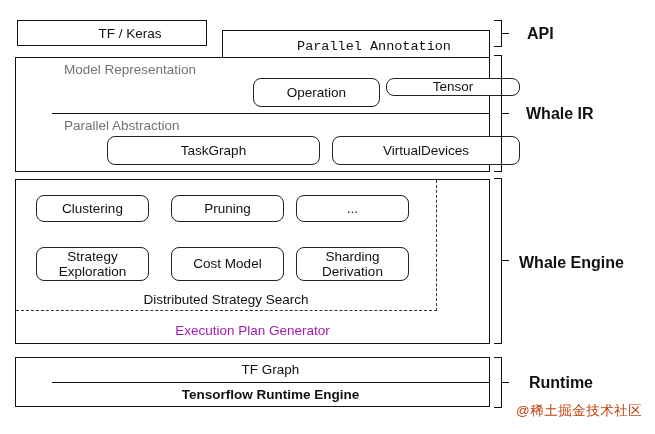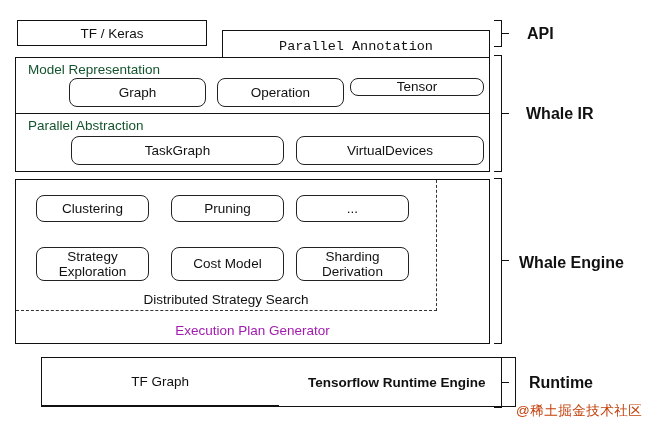--- a/index.html
+++ b/index.html
@@ -10,57 +10,58 @@
     font-family:"Liberation Sans","DejaVu Sans",sans-serif;
     color:#111;
     overflow:hidden;
   }
   
   .obox{
     position:absolute;
     border:1.6px solid #111;
     background:#fff;
     box-sizing:border-box;
+    padding-left:36px;
   }
   .flexc{display:flex;align-items:center;justify-content:center;}
   .boxlabel{font-size:13.5px;color:#111;}
   
   .chip{
     position:absolute;
     border:1.4px solid #222;
     border-radius:8px;
     background:#fff;
     box-sizing:border-box;
     display:flex;align-items:center;justify-content:center;
     font-size:13.5px;line-height:1.12;text-align:center;
     color:#111;
   }
   .sec-title{
     position:absolute;left:12px;top:4px;
-    font-size:13.5px;color:#14532d;white-space:nowrap;
+    font-size:13.5px;color:#737373;white-space:nowrap;
   }
   .ir-top{position:relative;height:56px;border-bottom:1.6px solid #111;box-sizing:border-box;}
   .ir-bottom{position:relative;height:56px;}
   .dashed-region{
     position:absolute;left:0;top:0;width:421px;height:131px;
     border-right:1.3px dashed #333;
     border-bottom:1.3px dashed #333;
     box-sizing:border-box;
   }
   .region-label{
     position:absolute;left:0;bottom:3px;width:100%;
     text-align:center;font-size:13.5px;color:#111;
   }
   .epg-label{
     position:absolute;left:0;bottom:5px;width:100%;
     text-align:center;font-size:13.5px;color:#a21caf;
   }
   .rt-half{flex:1;display:flex;align-items:center;justify-content:center;}
   .rt-top{border-bottom:1.6px solid #111;box-sizing:border-box;}
-  .rt-col{display:flex;flex-direction:row;margin-left:26px;}
+  .rt-col{display:flex;flex-direction:column;}
   .bold{font-weight:bold;}
   
   .brace{
     position:absolute;left:494px;width:8px;
     border-top:1.7px solid #111;
     border-right:1.7px solid #111;
     border-bottom:1.7px solid #111;
     box-sizing:border-box;
   }
   .brace .tick{
@@ -88,23 +89,20 @@
   <div class="obox flexc" style="left:17px;top:20px;width:190px;height:26px;">
     <span class="boxlabel">TF / Keras</span>
   </div>
   <div class="obox flexc" style="left:222px;top:30px;width:268px;height:32px;font-family:Liberation Mono, monospace;">
     <span class="boxlabel">Parallel Annotation</span>
   </div>
 
   <div class="obox" style="left:15px;top:57px;width:475px;height:115px;">
     <div class="ir-top">
       <div class="sec-title">Model Representation</div>
-      <div class="chip" style="left:53px;top:20px;width:137px;height:29px;">
-        <span>Graph</span>
-      </div>
       <div class="chip" style="left:201px;top:20px;width:127px;height:29px;">
         <span>Operation</span>
       </div>
       <div class="chip" style="left:334px;top:20px;width:134px;height:18px;">
         <span>Tensor</span>
       </div>
     </div>
     <div class="ir-bottom">
       <div class="sec-title">Parallel Abstraction</div>
       <div class="chip" style="left:55px;top:22px;width:213px;height:29px;">

